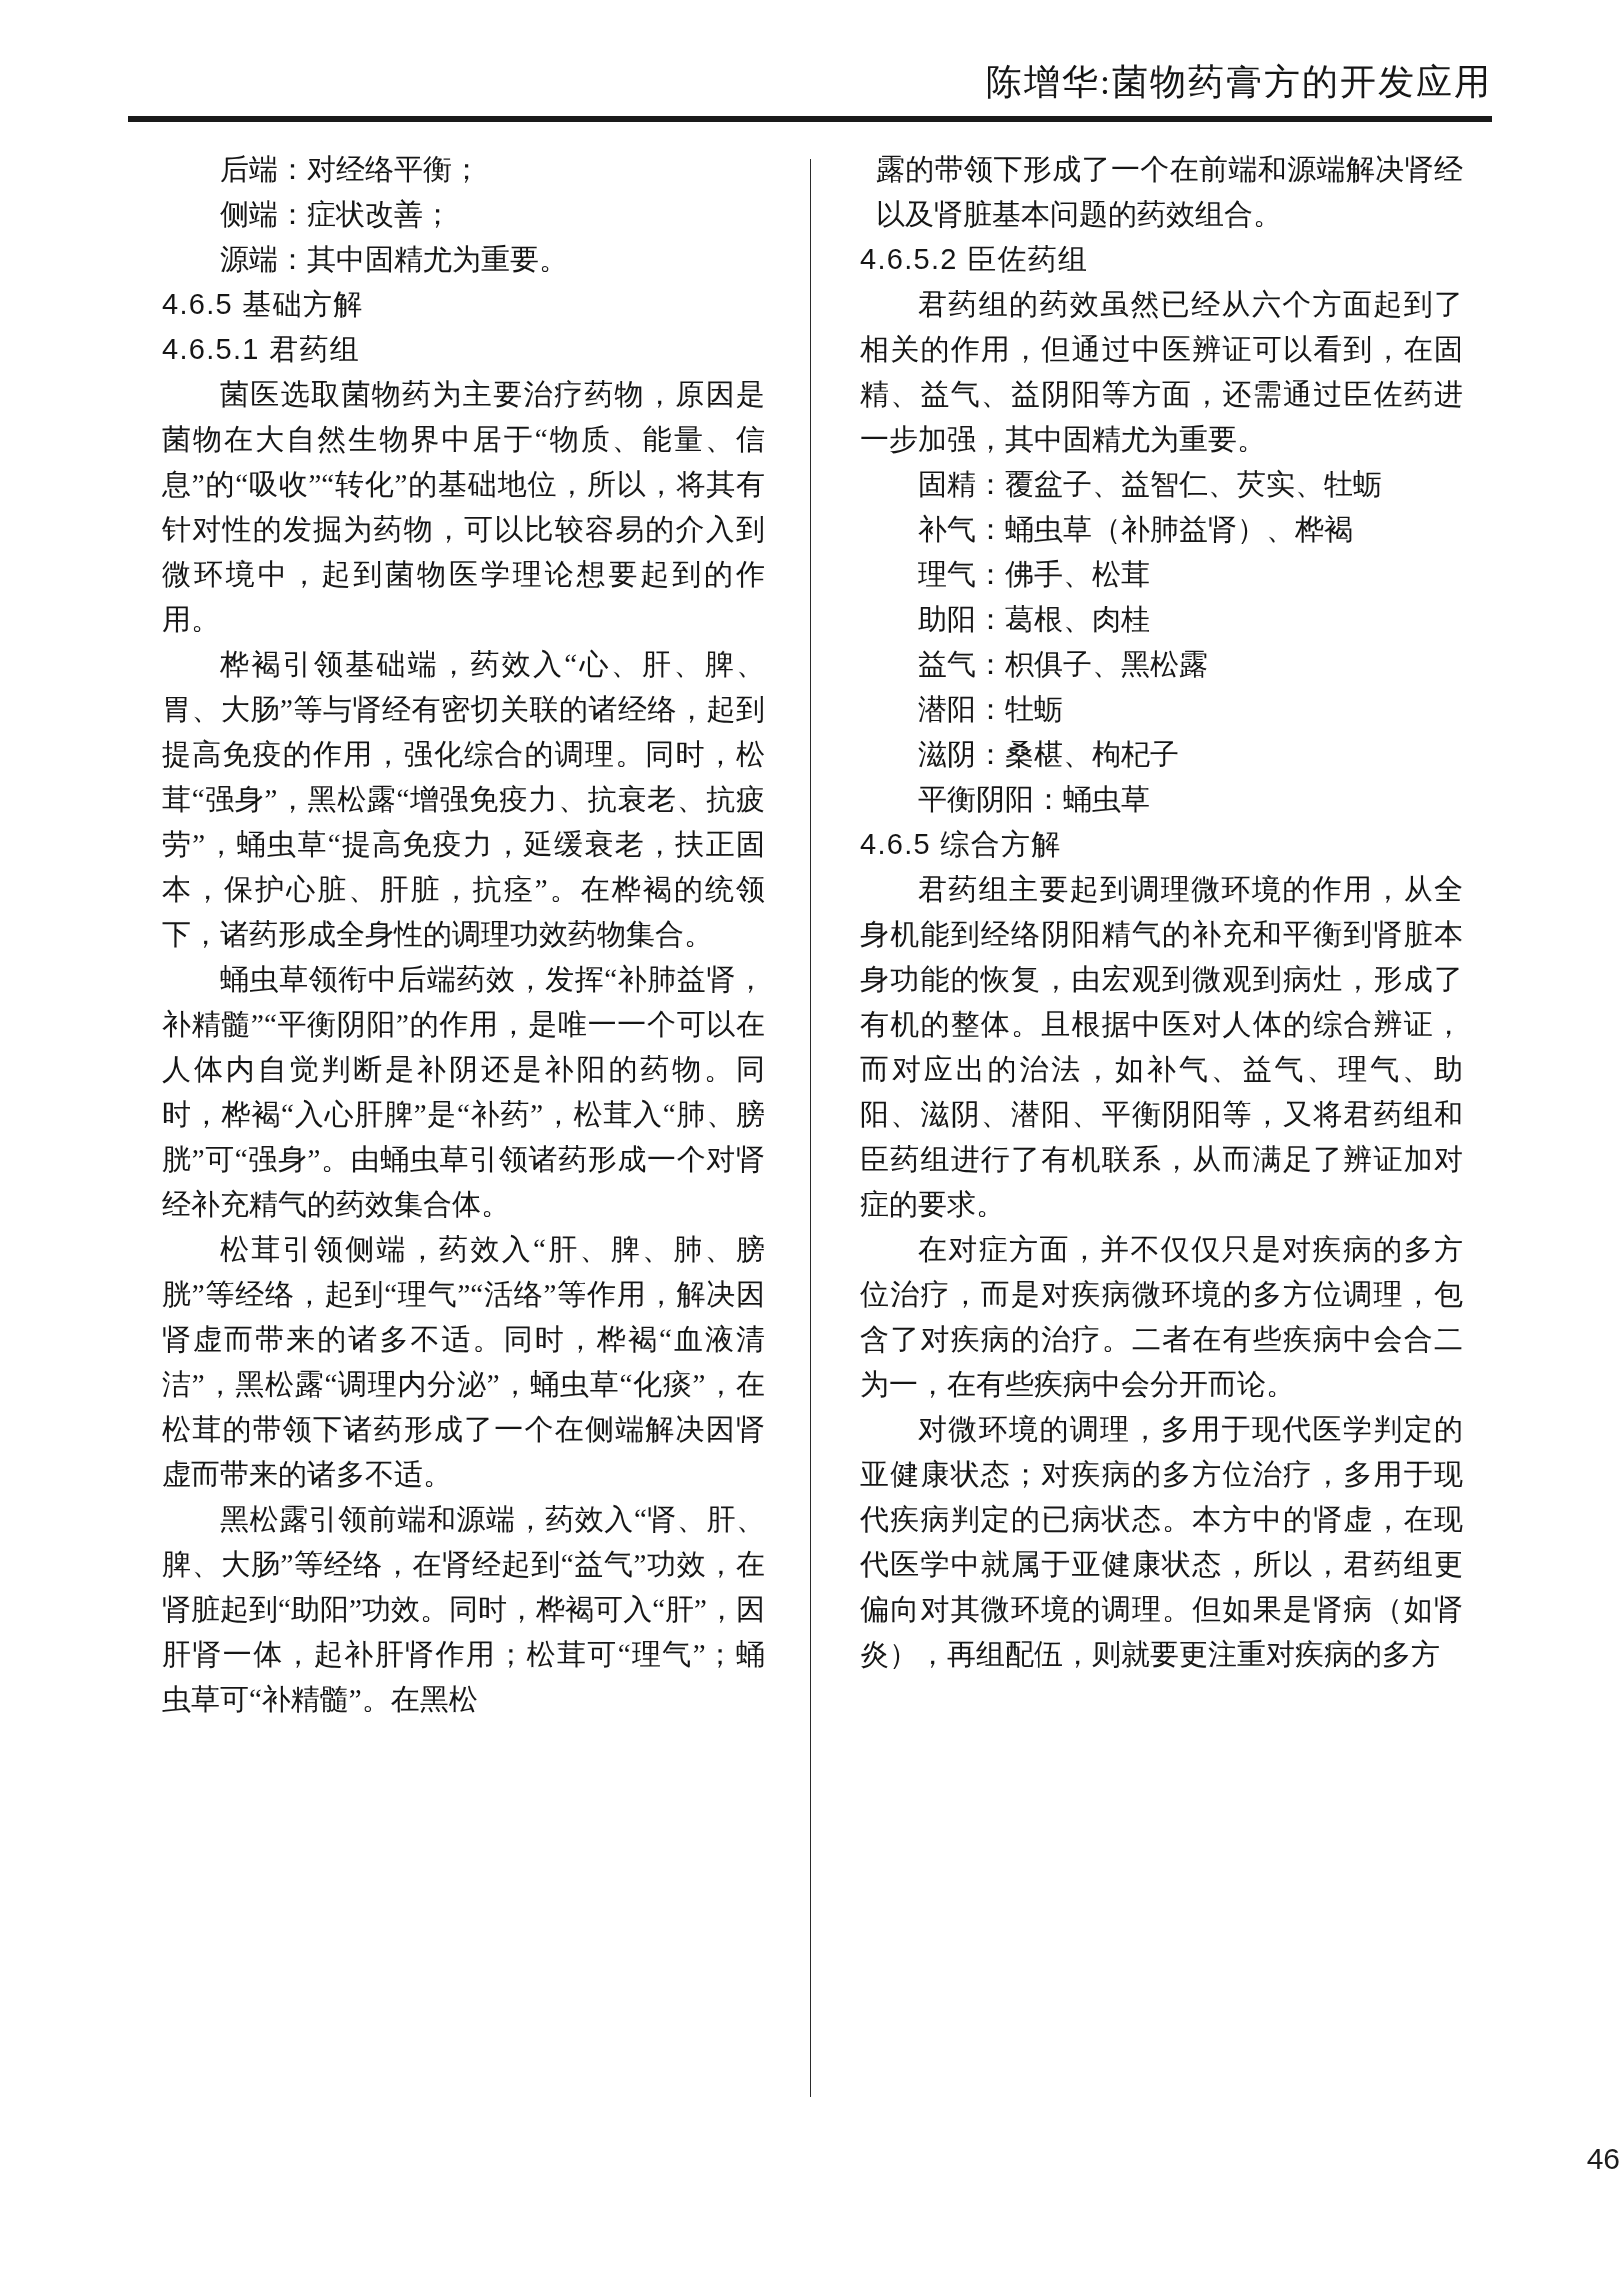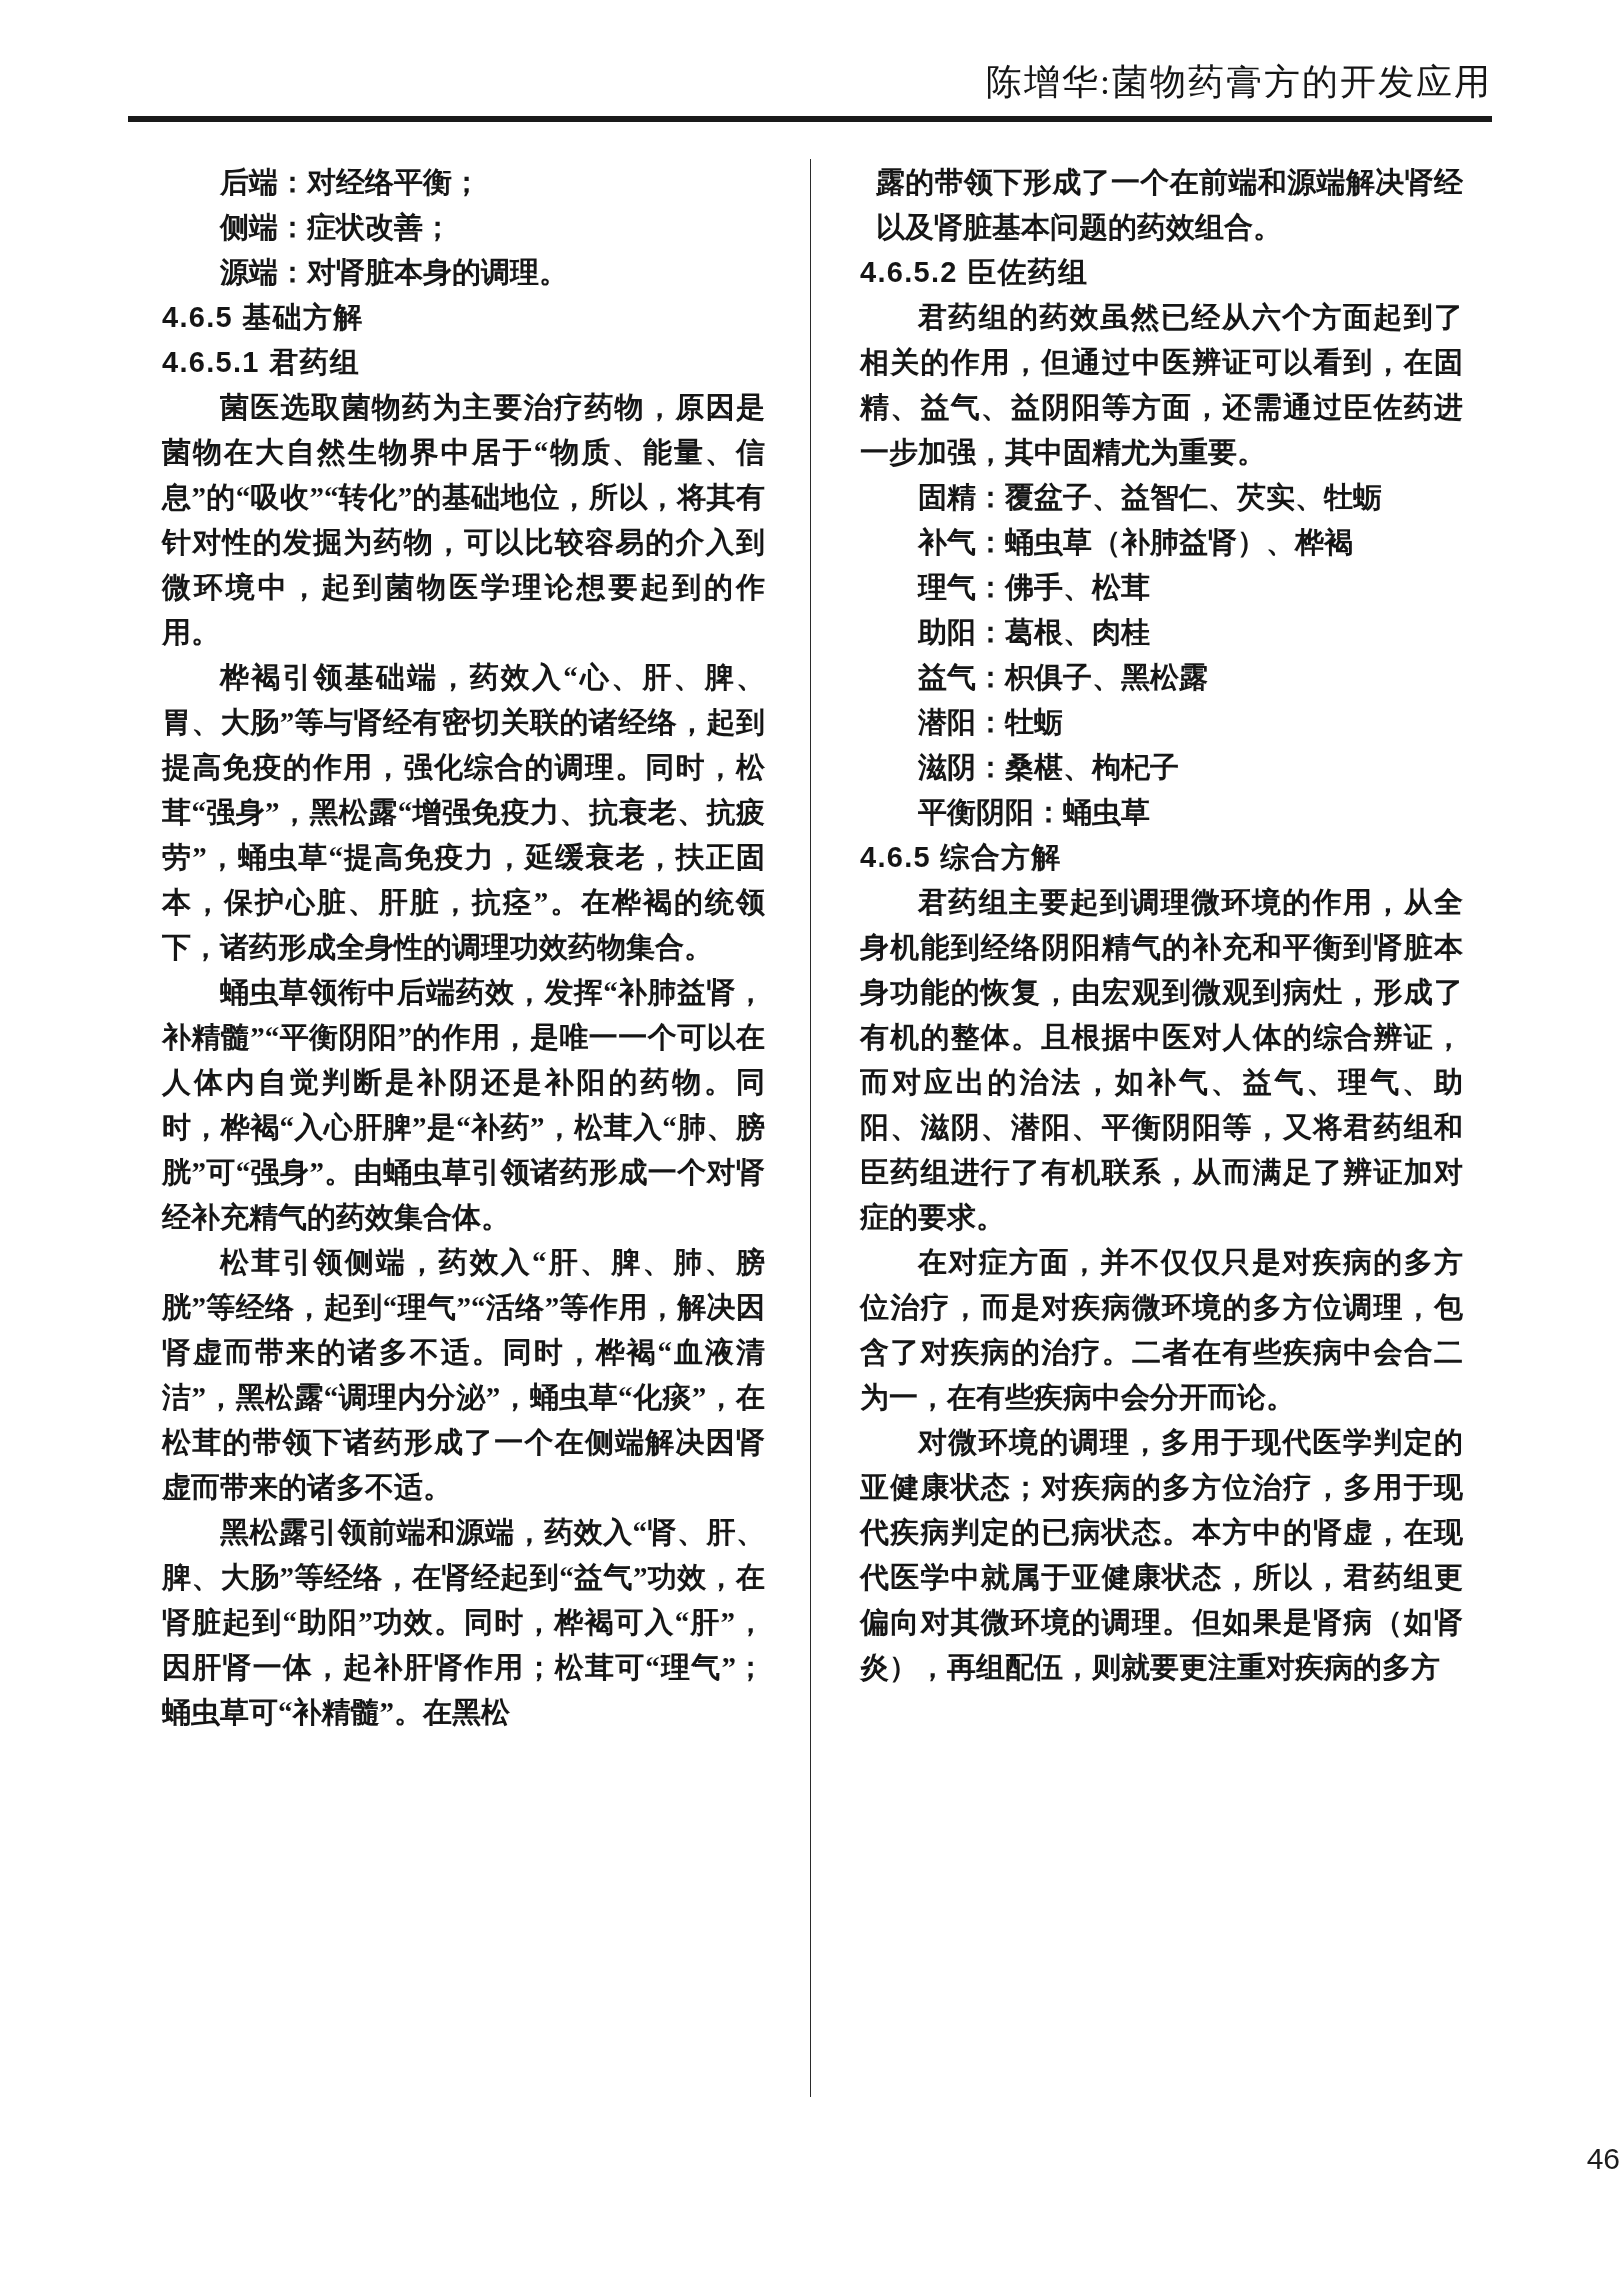--- a/index.html
+++ b/index.html
@@ -34,27 +34,26 @@
   .column-divider {
     position: absolute;
     left: 810px;
     top: 159px;
     width: 1.3px;
     height: 1938px;
     background: #2b2b2b;
   }
   .column {
     position: absolute;
-    top: 160px;
+    top: 147px;
     width: 603px;
     font-size: 29px;
     line-height: 45px;
     text-align: justify;
     text-justify: inter-character;
-    font-weight: bold;
   }
   .col-left { left: 162px; }
   .col-right { left: 860px; }
   .column p { margin: 0; padding: 0; }
   p.body, p.item { text-indent: 2em; }
   p.cont { text-indent: 0; margin-left: 16px; }
   p.heading {
     text-indent: 0;
     font-family: "Liberation Sans", "DejaVu Sans", sans-serif;
     letter-spacing: 1.3px;
@@ -73,21 +72,21 @@
 </head>
 <body>
 
 <div class="running-head">陈增华:菌物药膏方的开发应用</div>
 <div class="header-rule"></div>
 <div class="column-divider"></div>
 
 <div class="column col-left">
   <p class="item">后端：对经络平衡；</p>
   <p class="item">侧端：症状改善；</p>
-  <p class="item">源端：对肾脏本身的调理。</p>
+  <p class="item">源端：其中固精尤为重要。</p>
   <p class="heading">4.6.5 基础方解</p>
   <p class="heading">4.6.5.1 君药组</p>
   <p class="body">菌医选取菌物药为主要治疗药物，原因是菌物在大自然生物界中居于“物质、能量、信息”的“吸收”“转化”的基础地位，所以，将其有针对性的发掘为药物，可以比较容易的介入到微环境中，起到菌物医学理论想要起到的作用。</p>
   <p class="body">桦褐引领基础端，药效入“心、肝、脾、胃、大肠”等与肾经有密切关联的诸经络，起到提高免疫的作用，强化综合的调理。同时，松茸“强身”，黑松露“增强免疫力、抗衰老、抗疲劳”，蛹虫草“提高免疫力，延缓衰老，扶正固本，保护心脏、肝脏，抗痉”。在桦褐的统领下，诸药形成全身性的调理功效药物集合。</p>
   <p class="body">蛹虫草领衔中后端药效，发挥“补肺益肾，补精髓”“平衡阴阳”的作用，是唯一一个可以在人体内自觉判断是补阴还是补阳的药物。同时，桦褐“入心肝脾”是“补药”，松茸入“肺、膀胱”可“强身”。由蛹虫草引领诸药形成一个对肾经补充精气的药效集合体。</p>
   <p class="body">松茸引领侧端，药效入“肝、脾、肺、膀胱”等经络，起到“理气”“活络”等作用，解决因肾虚而带来的诸多不适。同时，桦褐“血液清洁”，黑松露“调理内分泌”，蛹虫草“化痰”，在松茸的带领下诸药形成了一个在侧端解决因肾虚而带来的诸多不适。</p>
   <p class="body">黑松露引领前端和源端，药效入“肾、肝、脾、大肠”等经络，在肾经起到“益气”功效，在肾脏起到“助阳”功效。同时，桦褐可入“肝”，因肝肾一体，起补肝肾作用；松茸可“理气”；蛹虫草可“补精髓”。在黑松</p>
 </div>
 
 <div class="column col-right">

